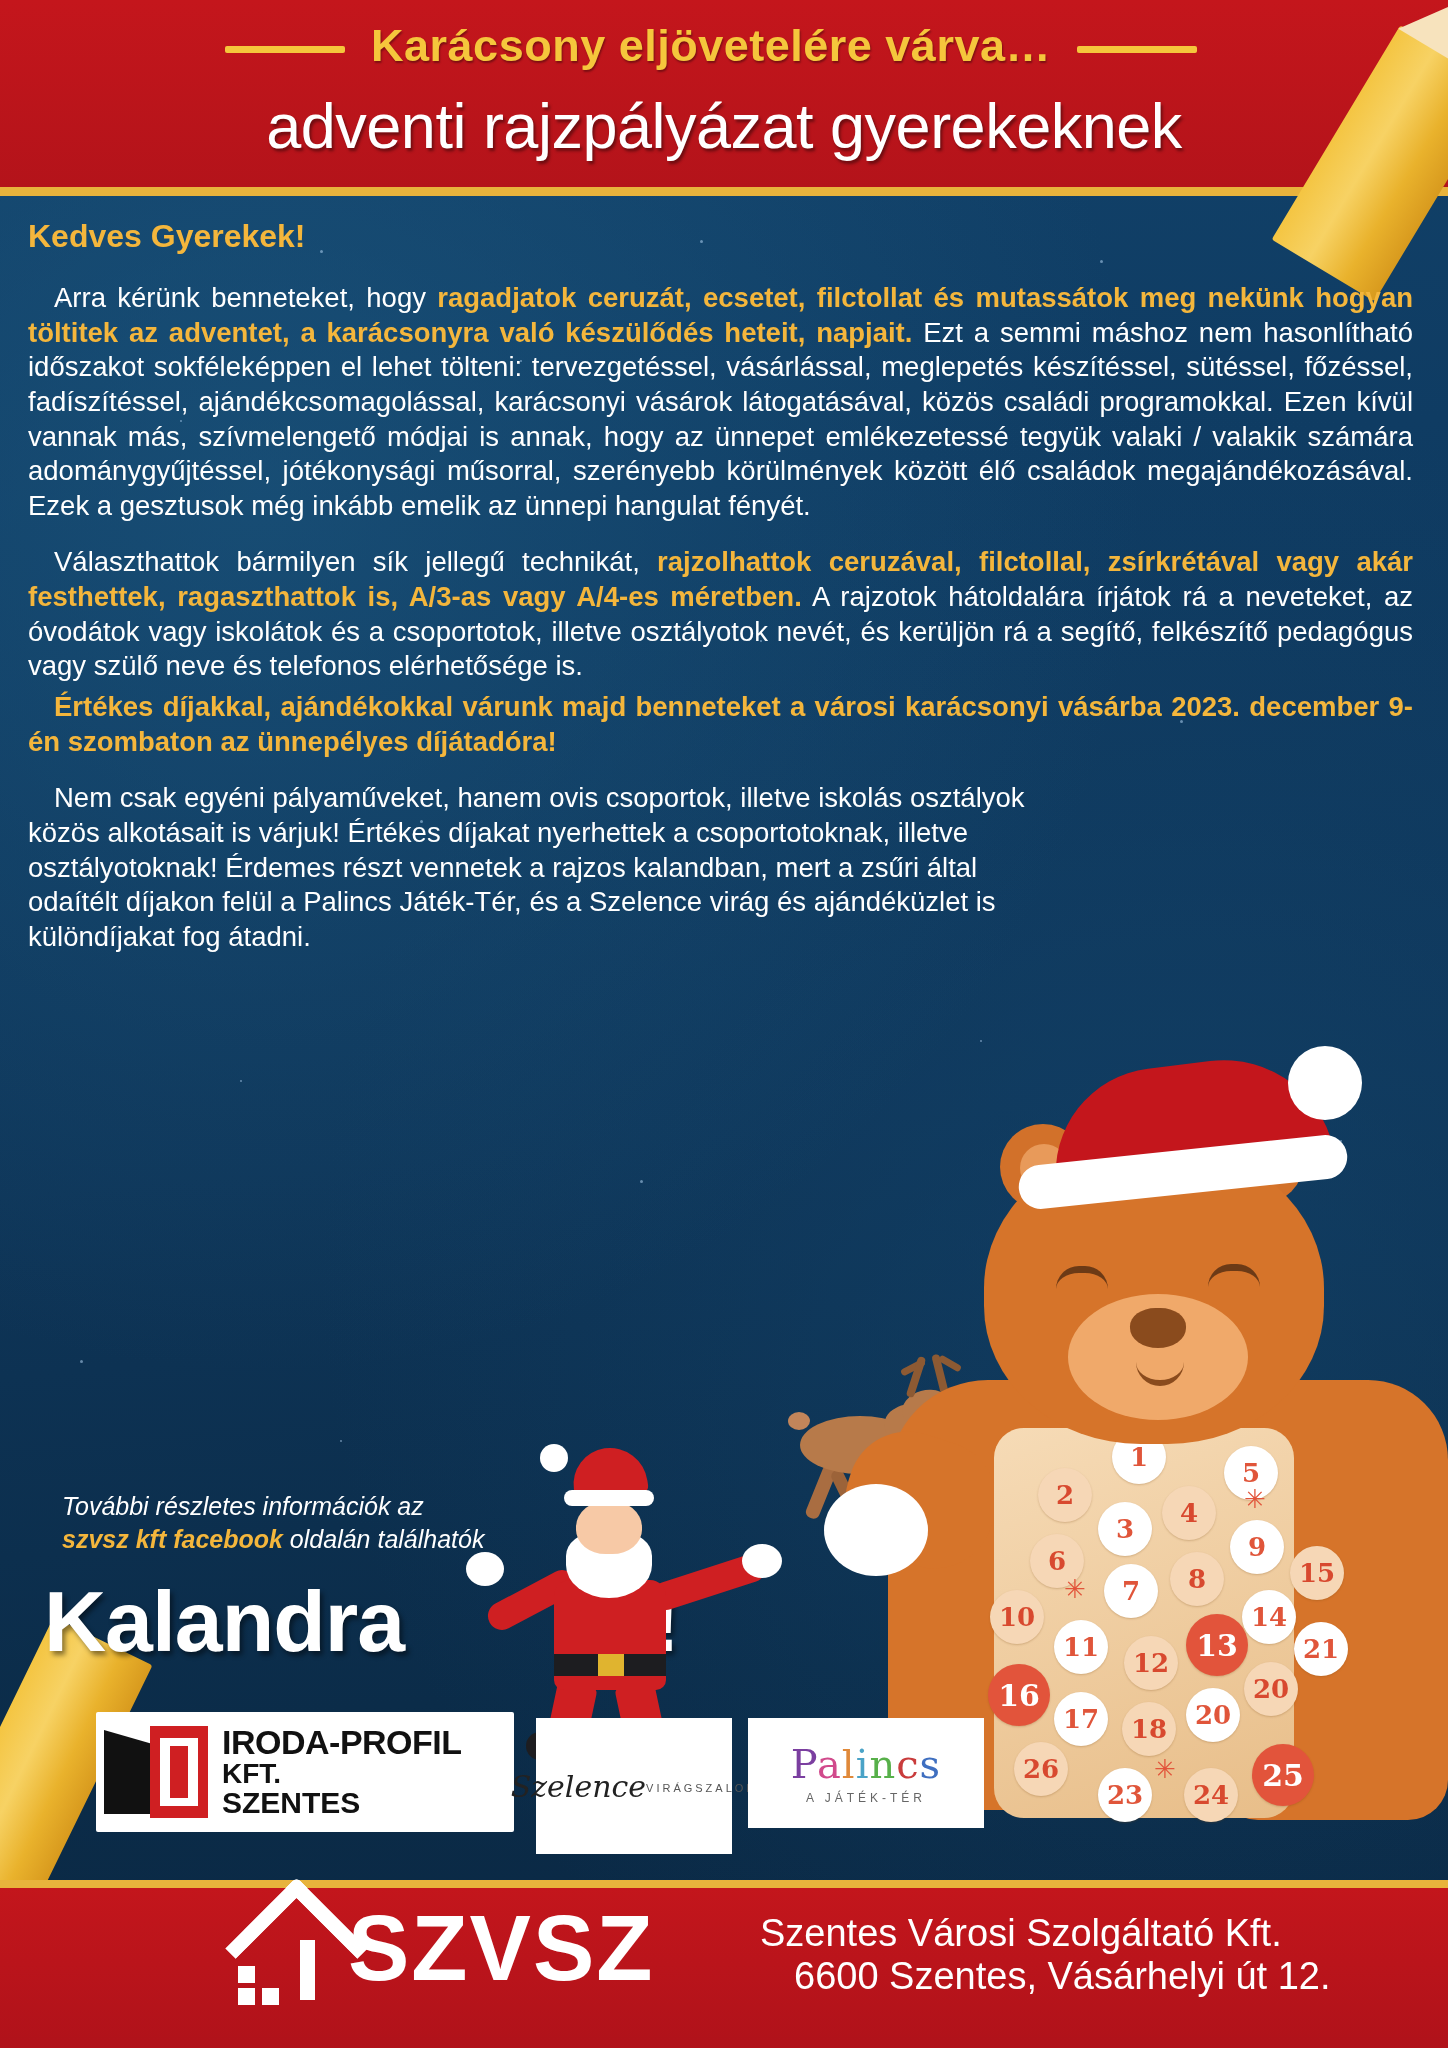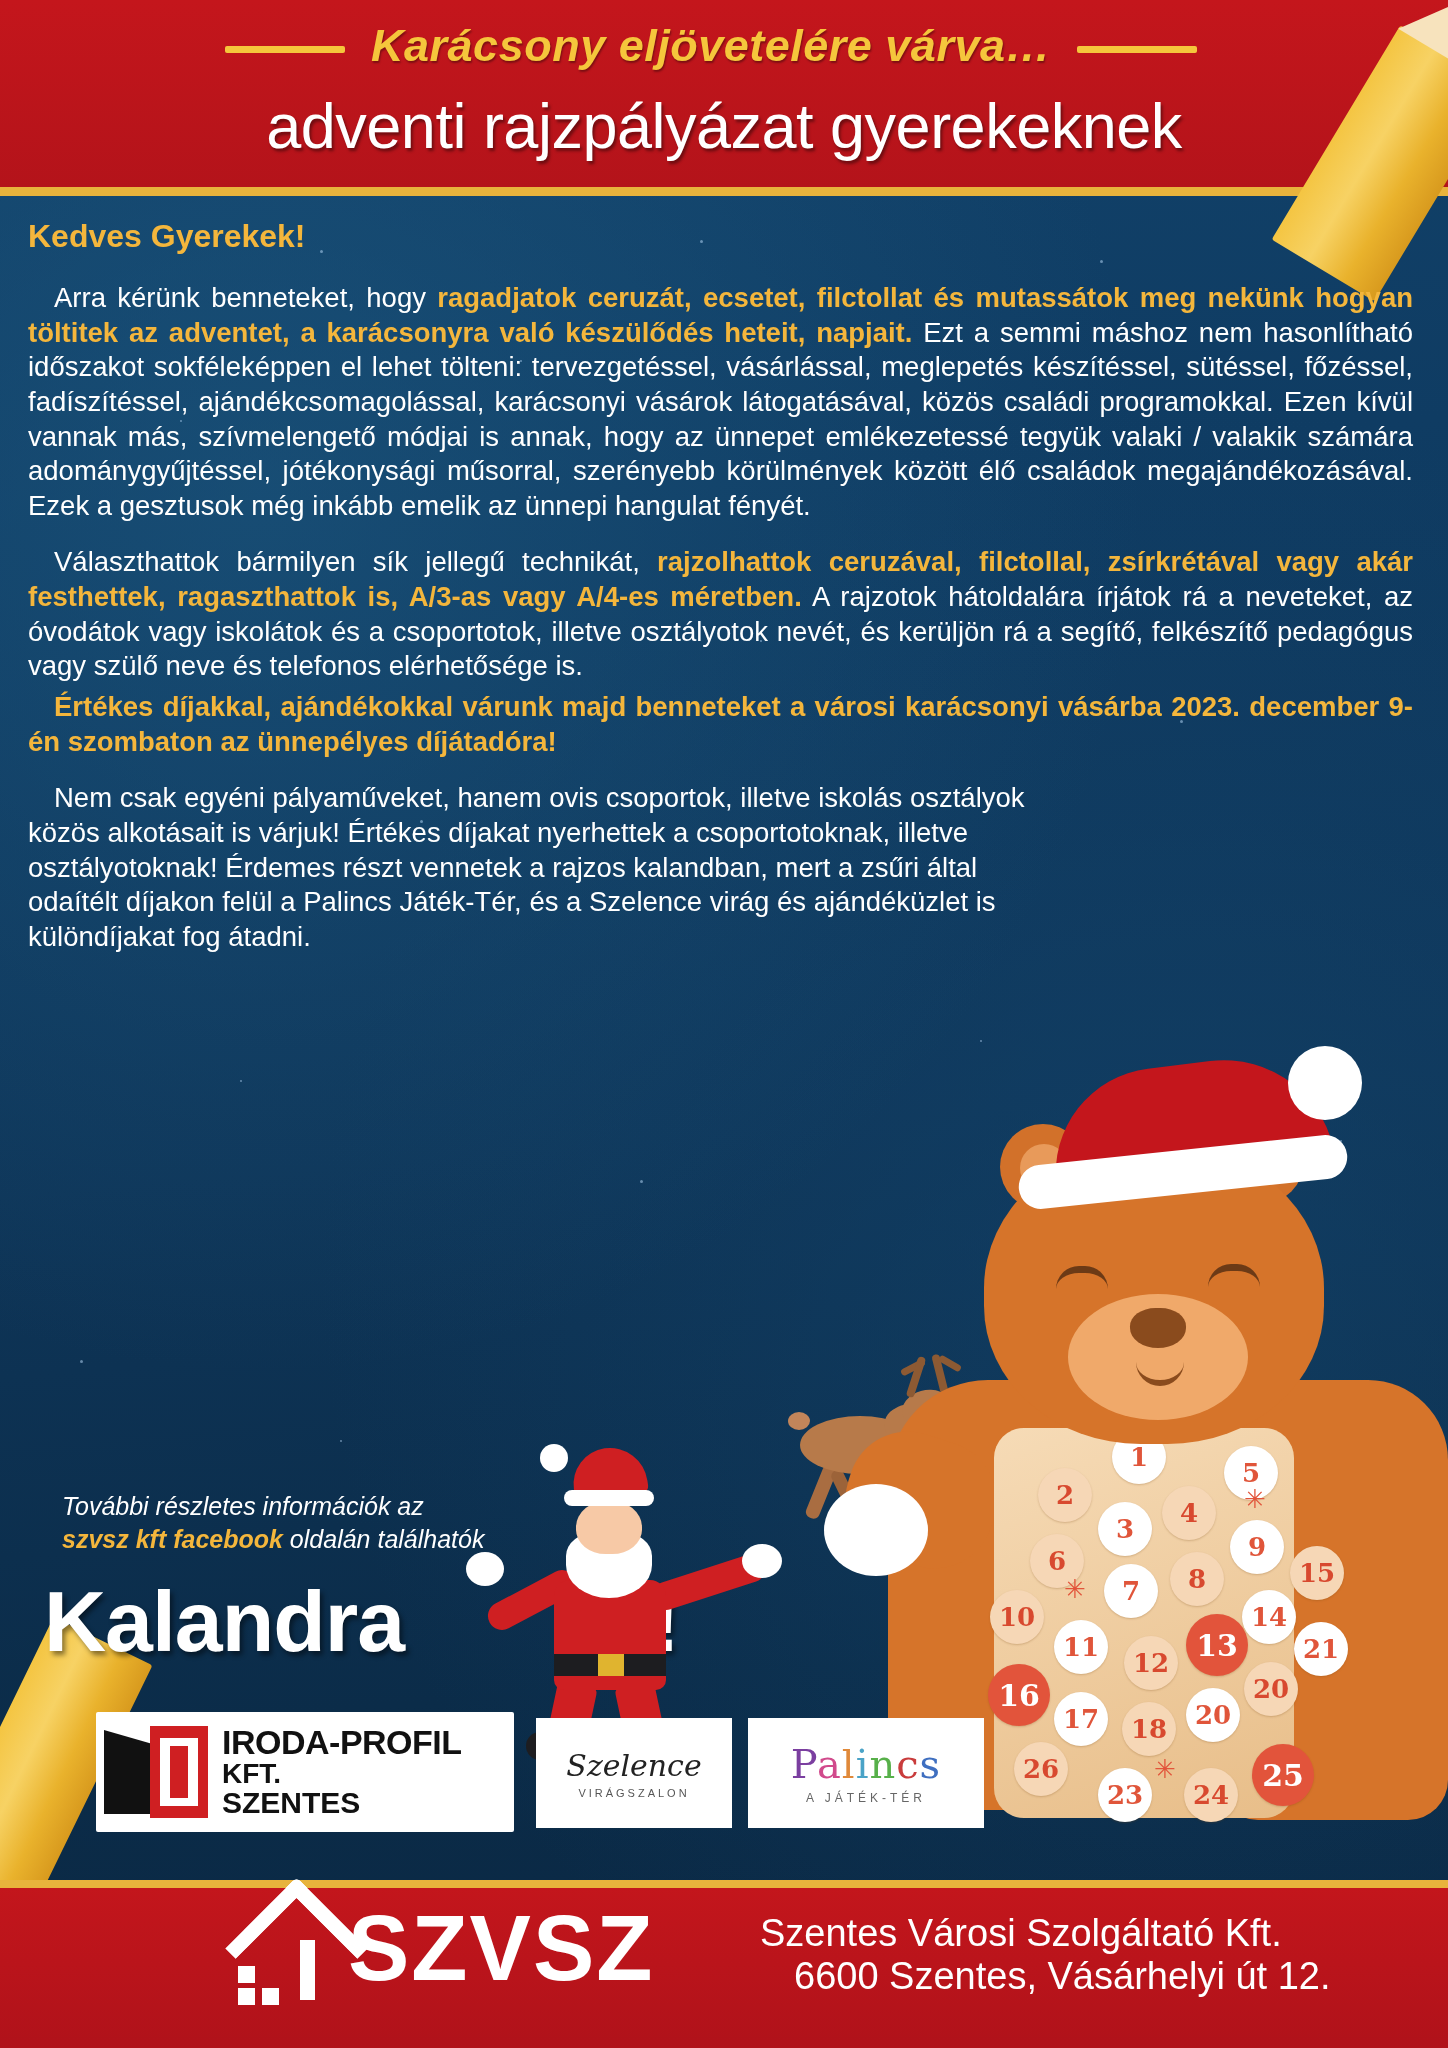--- a/index.html
+++ b/index.html
@@ -33,21 +33,20 @@
     position:absolute;left:0;right:0;bottom:0;height:9px;
     background:#e8b33c;
   }
   .kicker{
     position:absolute;top:20px;left:0;width:1448px;
     text-align:center;
     color:#f5c63c;
     font-size:45px;font-weight:bold;
     letter-spacing:.5px;
     text-shadow:1px 2px 2px rgba(0,0,0,.35);
-    font-style:italic;
   }
   .kicker .dash{
     display:inline-block;width:120px;height:7px;background:#f5c63c;
     vertical-align:middle;margin:0 26px;border-radius:2px;
   }
   .kicker .dash.left{margin-left:0;}
   .title{
     position:absolute;top:90px;left:0;width:1448px;
     text-align:center;
     color:#ffffff;
@@ -212,21 +211,21 @@
   .iroda-mark .blk{position:absolute;left:0;top:6px;width:52px;height:84px;background:#111;
     clip-path:polygon(0 0,100% 18%,100% 100%,0 100%);}
   .iroda-mark .red{position:absolute;left:46px;top:2px;width:58px;height:92px;background:#cf1f22;}
   .iroda-mark .redin{position:absolute;left:56px;top:14px;width:38px;height:68px;background:#fff;}
   .iroda-mark .redin:after{content:"";position:absolute;left:10px;top:8px;width:18px;height:52px;background:#cf1f22;}
   .iroda-txt{margin-left:10px;color:#111;line-height:1.02;}
   .iroda-txt .l1{font-size:34px;font-weight:bold;letter-spacing:-.5px;}
   .iroda-txt .l2{font-size:28px;font-weight:bold;}
   .iroda-txt .l3{font-size:30px;font-weight:bold;}
 
-  .sp-szelence{left:440px;top:6px;width:196px;height:110px;background:#fff;display:flex;flex-direction:column;align-items:center;justify-content:center;}
+  .sp-szelence{left:440px;top:6px;width:196px;height:136px;background:#fff;display:flex;flex-direction:row;align-items:center;justify-content:center;}
   .szelence-name{font-family:"DejaVu Serif",serif;font-style:italic;font-size:30px;color:#222;}
   .szelence-sub{font-size:11px;letter-spacing:3px;color:#555;margin-top:4px;}
 
   .sp-palincs{left:652px;top:6px;width:236px;height:110px;background:#fff;display:flex;flex-direction:column;align-items:center;justify-content:center;}
   .palincs-name{font-family:"DejaVu Serif",serif;font-size:40px;letter-spacing:1px;}
   .palincs-name span:nth-child(1){color:#7b3fa0;}
   .palincs-name span:nth-child(2){color:#d14a8c;}
   .palincs-name span:nth-child(3){color:#e0893a;}
   .palincs-name span:nth-child(4){color:#4aa3c7;}
   .palincs-name span:nth-child(5){color:#57b04a;}

